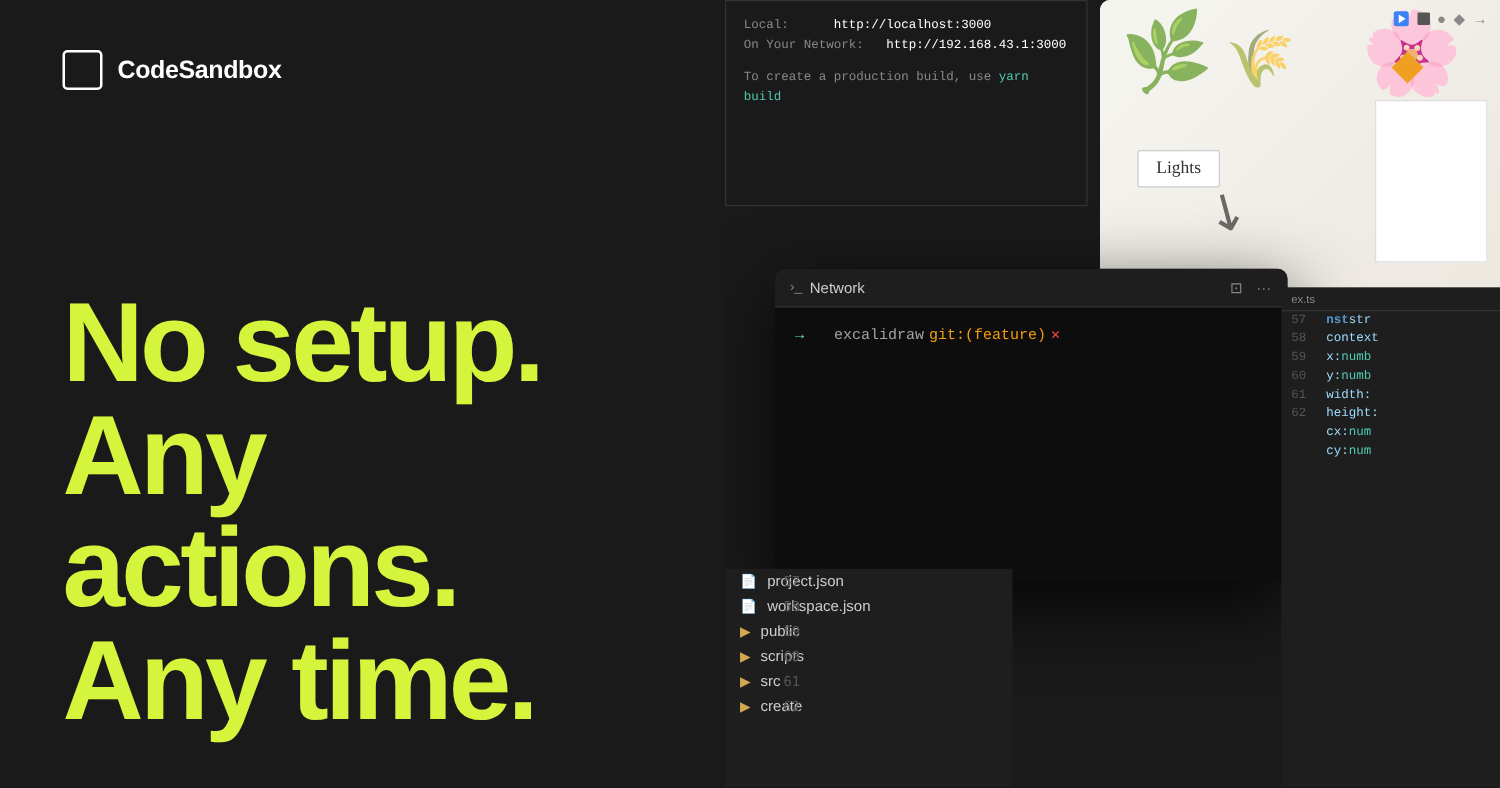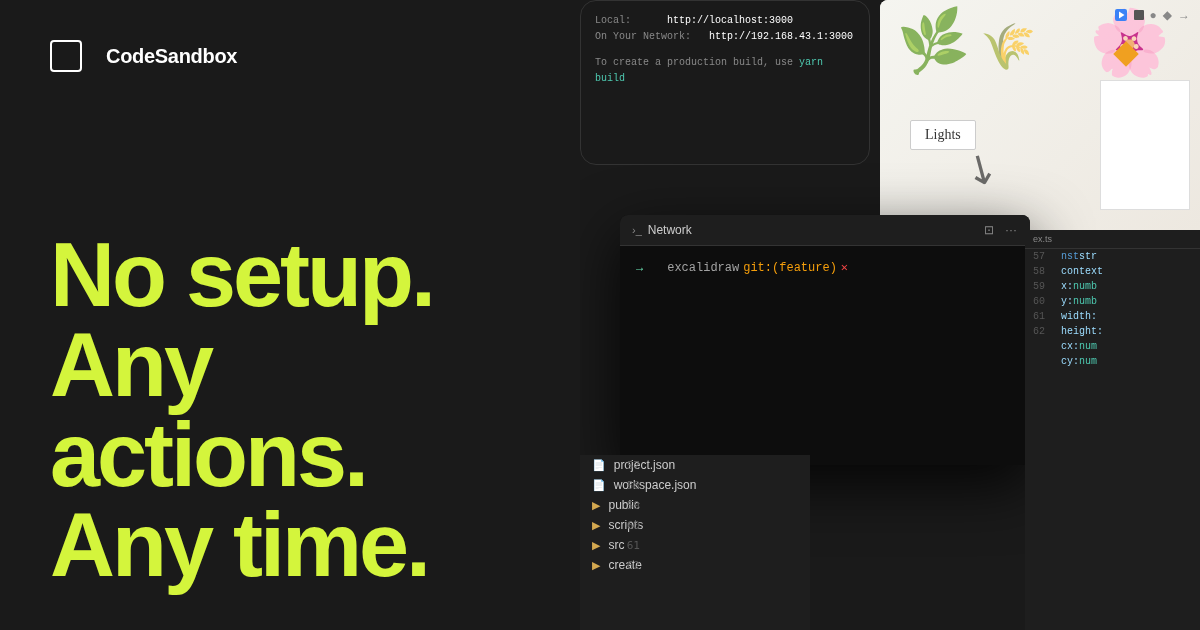--- a/index.html
+++ b/index.html
@@ -22,21 +22,21 @@
       height: 630px;
       background: #1a1a1a;
       display: flex;
       flex-direction: column;
       padding: 40px 50px;
     }
 
     .logo-area {
       display: flex;
       align-items: center;
-      gap: 24px;
+      gap: 12px;
       margin-bottom: auto;
     }
 
     .logo-icon {
       width: 32px;
       height: 32px;
       border: 2.5px solid #ffffff;
       border-radius: 4px;
       flex-shrink: 0;
     }
@@ -180,21 +180,21 @@
     }
 
     
     .dev-server-window {
       position: absolute;
       top: 0;
       left: 0;
       width: 290px;
       height: 165px;
       background: #1a1a1a;
-      border-radius: 16px;
+      border-radius: 0;
       overflow: hidden;
       border: 1px solid #333;
     }
 
     .dev-server-content {
       padding: 12px 14px;
       font-family: 'Courier New', monospace;
       font-size: 10px;
       color: #ccc;
       line-height: 1.6;
@@ -353,20 +353,21 @@
       font-size: 10px;
     }
 
     .code-text {
       color: #9cdcfe;
       font-size: 10px;
     }
 
     .code-keyword {
       color: #569cd6;
+      font-weight: bold;
     }
 
     .code-type {
       color: #4ec9b0;
     }
 
     .code-filename {
       color: #888;
       font-size: 9px;
       padding: 4px 8px;

